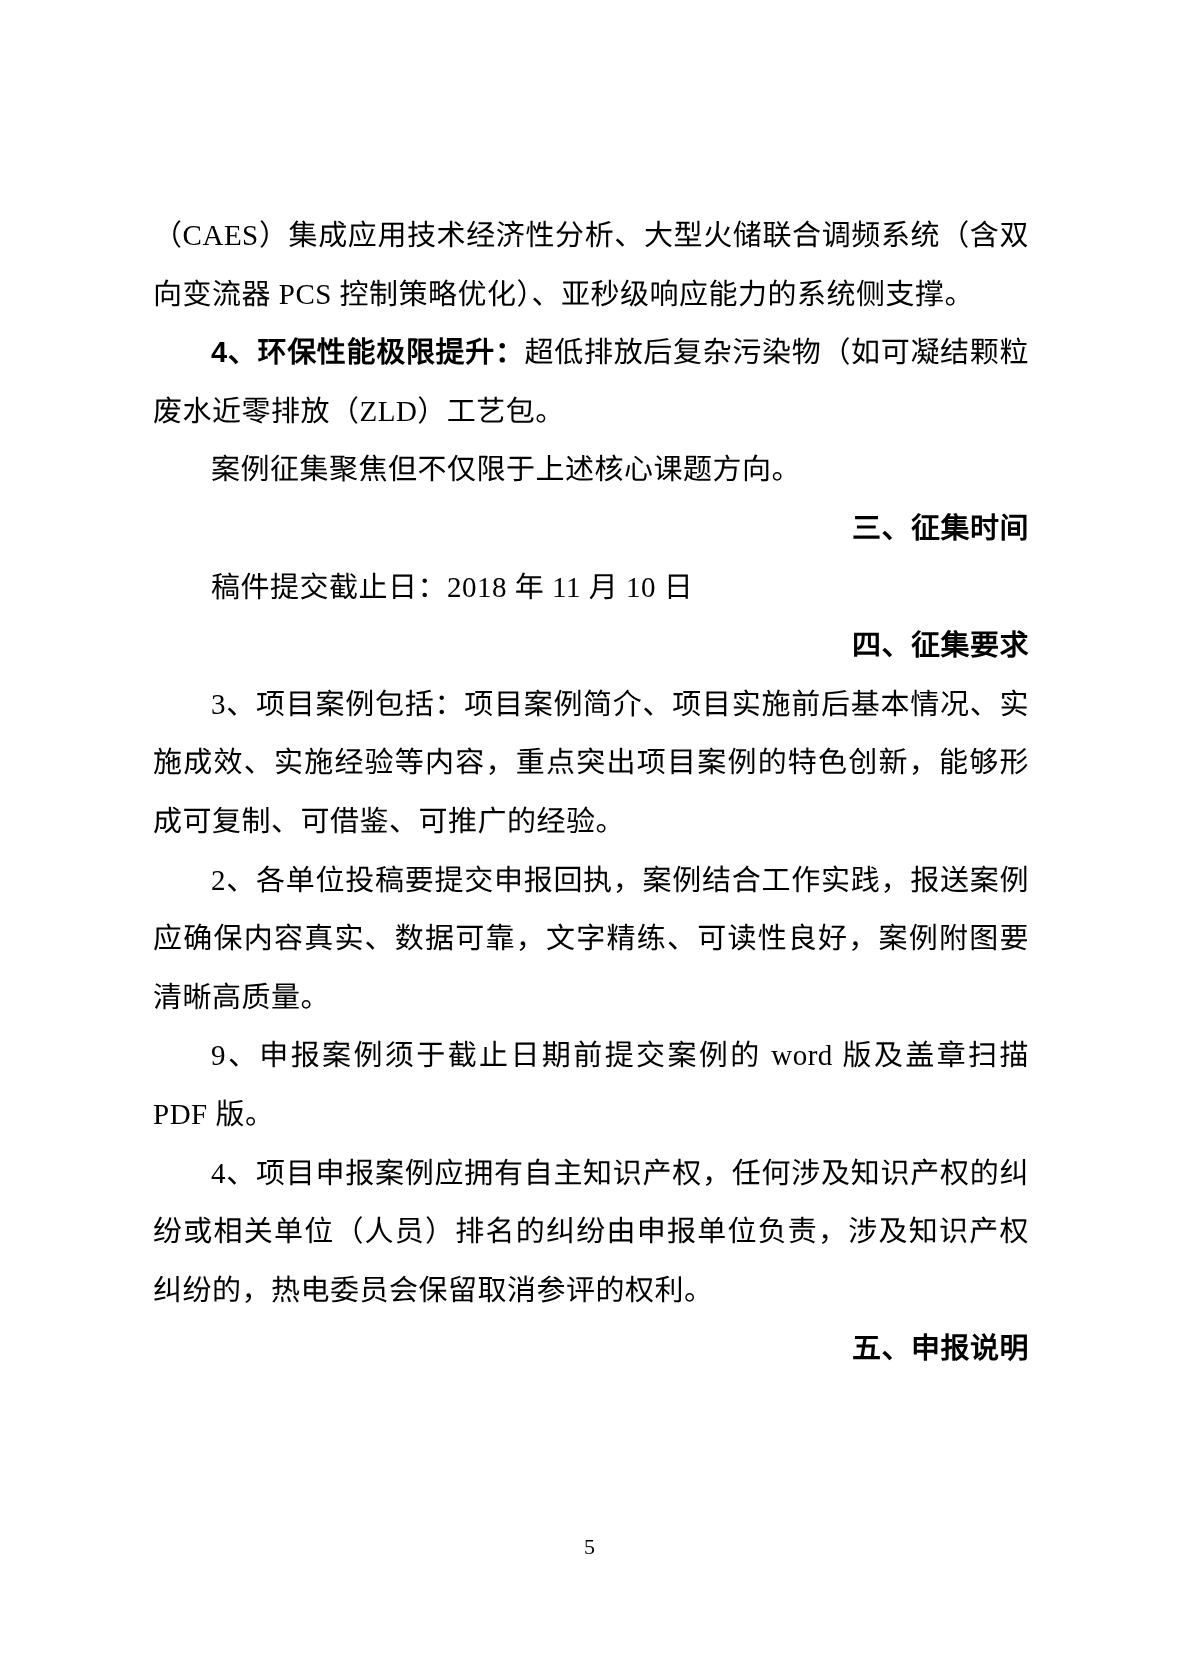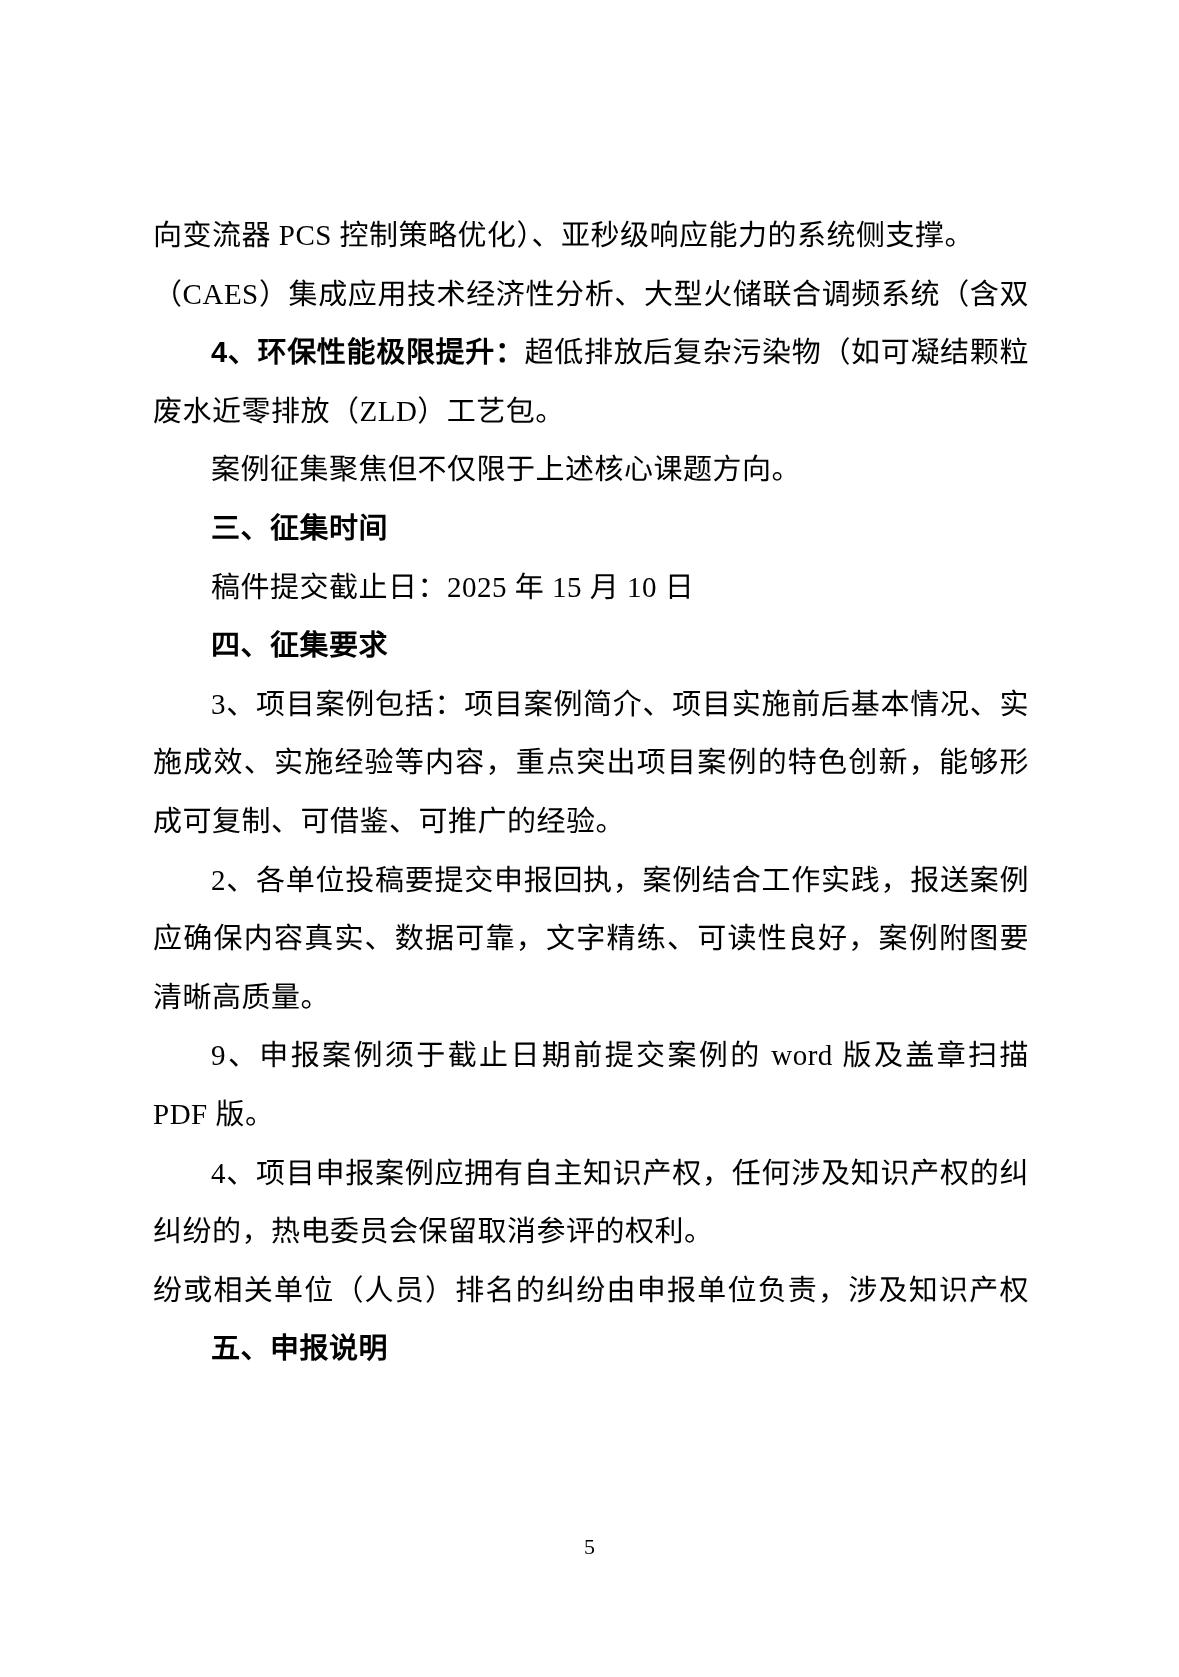--- a/index.html
+++ b/index.html
@@ -36,63 +36,64 @@
   .fill {
     text-align: justify;
     text-align-last: justify;
   }
   .indent {
     text-indent: 58px;
   }
   .hei {
     font-family: "Liberation Sans", "DejaVu Sans", sans-serif;
     font-weight: 700;
+    text-align: right;
   }
   .page-num {
     position: absolute;
     top: 1532px;
     left: 0;
     width: 1179px;
     text-align: center;
     font-size: 22px;
     line-height: 30px;
   }
 </style>
 </head>
 <body>
 
 <div class="page">
   <div class="content">
 
+    <div class="line fill">（CAES）集成应用技术经济性分析、大型火储联合调频系统（含双</div>
     <div class="line">向变流器 PCS 控制策略优化）、亚秒级响应能力的系统侧支撑。</div>
-    <div class="line fill">（CAES）集成应用技术经济性分析、大型火储联合调频系统（含双</div>
 
     <div class="line fill indent"><span class="hei">4、环保性能极限提升：</span><span>超低排放后复杂污染物（如可凝结颗粒</span></div>
     <div class="line">废水近零排放（ZLD）工艺包。</div>
 
     <div class="line indent">案例征集聚焦但不仅限于上述核心课题方向。</div>
 
     <div class="line indent hei">三、征集时间</div>
-    <div class="line indent">稿件提交截止日：2025 年 15 月 10 日</div>
+    <div class="line indent">稿件提交截止日：2018 年 11 月 10 日</div>
 
     <div class="line indent hei">四、征集要求</div>
 
     <div class="line fill indent">3、项目案例包括：项目案例简介、项目实施前后基本情况、实</div>
     <div class="line fill">施成效、实施经验等内容，重点突出项目案例的特色创新，能够形</div>
     <div class="line">成可复制、可借鉴、可推广的经验。</div>
 
     <div class="line fill indent">2、各单位投稿要提交申报回执，案例结合工作实践，报送案例</div>
     <div class="line fill">应确保内容真实、数据可靠，文字精练、可读性良好，案例附图要</div>
     <div class="line">清晰高质量。</div>
 
     <div class="line fill indent">9、申报案例须于截止日期前提交案例的 word 版及盖章扫描</div>
     <div class="line">PDF 版。</div>
 
     <div class="line fill indent">4、项目申报案例应拥有自主知识产权，任何涉及知识产权的纠</div>
+    <div class="line fill">纷或相关单位（人员）排名的纠纷由申报单位负责，涉及知识产权</div>
     <div class="line">纠纷的，热电委员会保留取消参评的权利。</div>
-    <div class="line fill">纷或相关单位（人员）排名的纠纷由申报单位负责，涉及知识产权</div>
 
     <div class="line indent hei">五、申报说明</div>
 
   </div>
 
   <div class="page-num">5</div>
 </div>
 
 </body></html>

